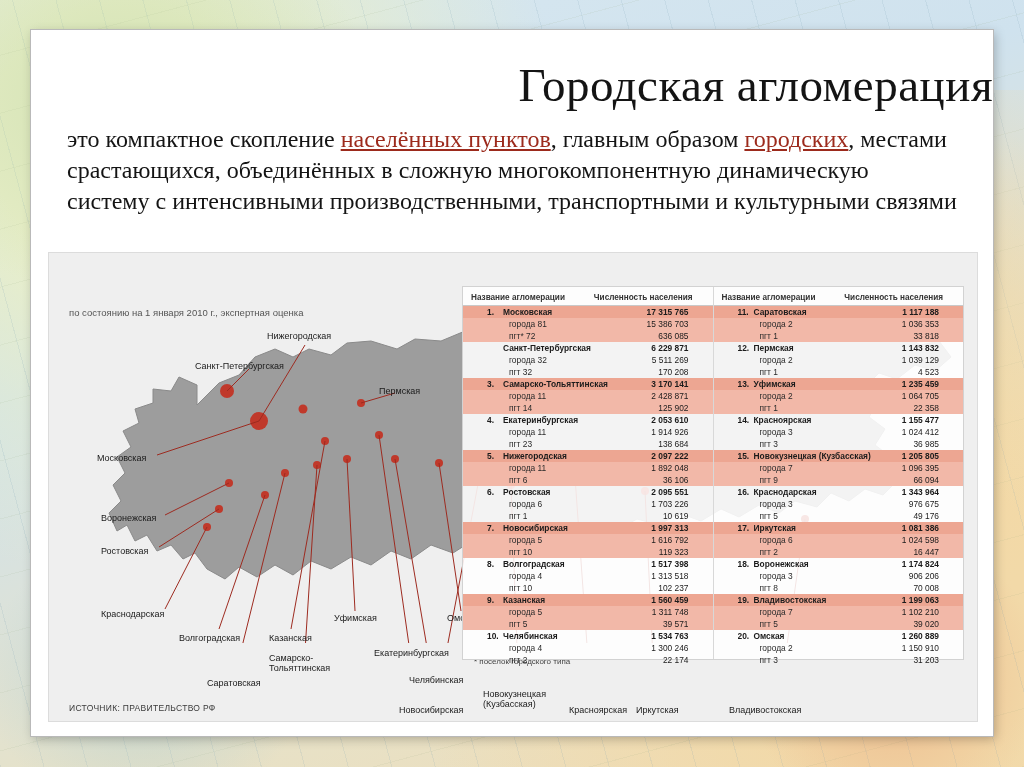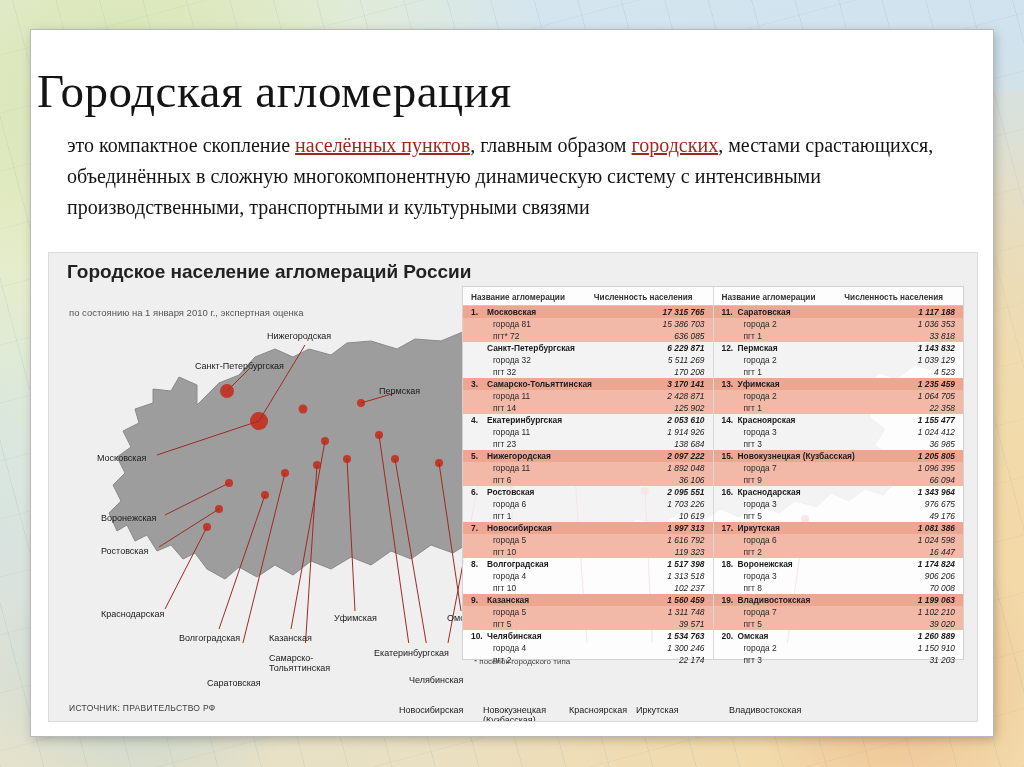--- a/index.html
+++ b/index.html
@@ -34,29 +34,29 @@
   
   .slide{
     position:absolute;left:31px;top:30px;width:962px;height:706px;
     background:#ffffff;
     box-shadow:0 0 0 1px #b9b9b9, 2px 3px 10px rgba(0,0,0,.25);
     overflow:hidden;
   }
   .slide-inner{position:absolute;inset:0;}
 
   h1.title{
-    margin:6px;padding:28px 16px 6px 0;
-    text-align:left;
+    margin:0;padding:28px 0 6px 0;
+    text-align:right;
     font-size:47px;font-weight:400;
     letter-spacing:.5px;
     color:#141414;
   }
   .lead{
     margin:6px 36px 0 36px;
-    font-size:20px;line-height:31px;
+    font-size:24px;line-height:31px;
     color:#141414;
     text-align:left;
   }
   .lead .lnk{color:#9c2a1c;text-decoration:underline;}
 
   
   .figure{
     position:absolute;left:17px;top:222px;width:928px;height:468px;
     background:#efefef;
     border:1px solid #dcdcdc;
@@ -107,25 +107,25 @@
   .col+.col{border-left:1px solid #d8d8d8;}
   .thead{
     display:flex;justify-content:space-between;
     padding:0 20px 3px 8px;
     font-size:8.2px;color:#333;font-weight:bold;
     border-bottom:1px solid #c9c9c9;
   }
   .grp{padding:0;}
   .row{
     display:flex;justify-content:space-between;
-    padding:1px 8px;font-size:8.4px;color:#1b1b1b;
+    padding:1px 24px;font-size:8.4px;color:#1b1b1b;
   }
   .row.head{font-weight:bold;}
   .row .nm{white-space:nowrap;overflow:hidden;}
-  .row .vl{font-variant-numeric:tabular-nums;text-align:left;font-style:italic;}
+  .row .vl{font-variant-numeric:tabular-nums;text-align:left;}
   .grp.hl{background:#f2b8a8;}
   .grp.hl .row.head{background:#eda692;}
   .sub .nm{padding-left:22px;color:#2a2a2a;}
   .idx{display:inline-block;width:16px;}
 </style>
 </head>
 <body>
 
 <div class="bg-wrap">
   <div class="bg-base"></div>
@@ -138,21 +138,20 @@
 
 <div class="slide">
   <div class="slide-inner">
 
     <h1 class="title">Городская агломерация</h1>
 
     <p class="lead" id="lead"><span>это компактное скопление </span><span class="lnk">населённых пунктов</span><span>, главным образом </span><span class="lnk">городских</span><span>, местами срастающихся, объединённых в сложную многокомпонентную динамическую систему с интенсивными производственными, транспортными и культурными связями</span></p>
 
     <div class="figure">
 
-      <div class="fig-title">Городское население агломераций России</div>
       <div class="fig-sub">по состоянию на 1 января 2010 г., экспертная оценка</div>
       <div class="fig-src">ИСТОЧНИК: ПРАВИТЕЛЬСТВО РФ</div>
       <div class="fig-note">* поселок городского типа</div>
 
       <div class="map">
         <svg width="880" height="330" viewBox="0 0 880 330" xmlns="http://www.w3.org/2000/svg">
           <path fill="#9d9d9d" stroke="#8a8a8a" stroke-width="1" d="M118,92 L140,70 L160,62 L176,44 L196,36 L214,44 L230,36 L252,42 L268,30
                    L292,28 L318,36 L336,26 L362,28 L386,18 L410,26 L436,16 L470,22 L500,14
                    L534,20 L566,12 L600,18 L634,10 L668,18 L700,10 L730,20 L760,14 L790,26
                    L818,20 L842,32 L860,28 L872,44 L856,58 L836,52 L818,66 L800,60 L786,74
@@ -252,21 +251,21 @@
             </div>
             <div class="mlabel" style="left: 128px; top: 365px;">
               <div>Саратовская</div>
             </div>
             <div class="mlabel" style="left: 330px; top: 362px;">
               <div>Челябинская</div>
             </div>
             <div class="mlabel" style="left: 320px; top: 392px;">
               <div>Новосибирская</div>
             </div>
-            <div class="mlabel two" style="left: 404px; top: 392px;">
+            <div class="mlabel two" style="left: 404px; top: 376px;">
               <div>Новокузнецкая</div>
               <div>(Кузбасская)</div>
             </div>
             <div class="mlabel" style="left: 490px; top: 392px;">
               <div>Красноярская</div>
             </div>
             <div class="mlabel" style="left: 557px; top: 392px;">
               <div>Иркутская</div>
             </div>
             <div class="mlabel" style="left: 650px; top: 392px;">

